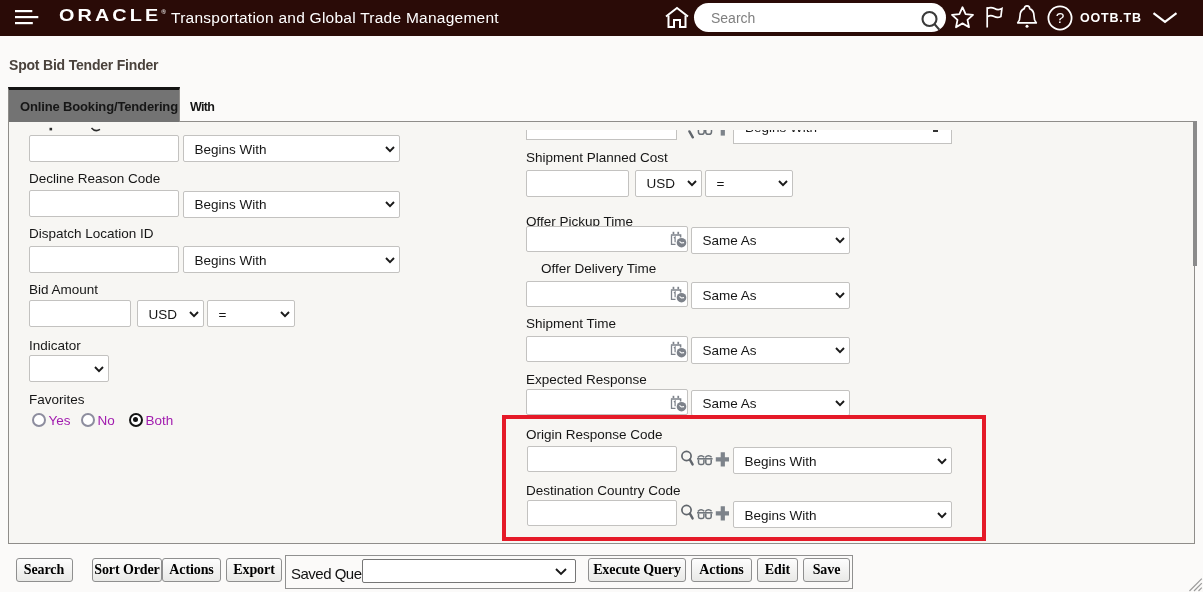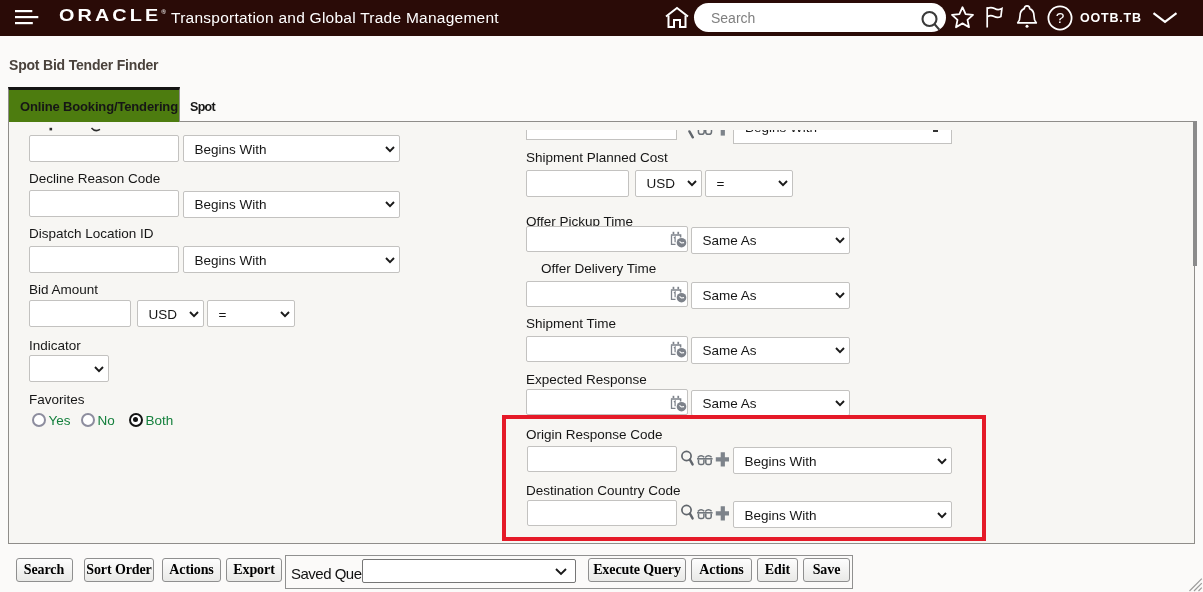--- a/index.html
+++ b/index.html
@@ -12,37 +12,37 @@
   #hdr { position:absolute; left:0; top:0; width:1203px; height:36px; background:#2a0b07; }
   #hdr svg { position:absolute; }
   #oracle { position:absolute; left:59px; top:6px; color:#fff; font-size:16.5px; font-weight:bold; letter-spacing:2.6px; transform:scaleX(1.2); transform-origin:0 50%; }
   #apptitle { position:absolute; left:171px; top:9px; color:#fff; font-size:15.5px; letter-spacing:0.25px; }
   #searchpill { position:absolute; left:694px; top:3px; width:252px; height:29px; background:#fff; border-radius:14.5px; }
   #searchpill span { position:absolute; left:17px; top:6.5px; color:#7f7f7f; font-size:14px; }
   #ootb { position:absolute; left:1080px; top:11px; color:#fff; font-size:12.5px; font-weight:bold; letter-spacing:0.8px; }
 
   
   #pgtitle { position:absolute; left:9px; top:57px; font-size:14px; font-weight:bold; color:#4a423c; letter-spacing:-0.2px; }
-  #tabactive { position:absolute; left:8px; top:87px; width:172px; height:35px; background:#4d7c0f; border-top:3px solid #141414; border-left:1px solid #8f8d8a; border-right:1px solid #8f8d8a; z-index:3; }
+  #tabactive { position:absolute; left:8px; top:87px; width:172px; height:35px; background:#737373; border-top:3px solid #141414; border-left:1px solid #8f8d8a; border-right:1px solid #8f8d8a; z-index:3; }
   #tabactive span { position:absolute; left:11px; top:9px; font-size:13px; font-weight:bold; color:#161616; letter-spacing:-0.15px; white-space:nowrap; }
   #tabaudit { position:absolute; left:190px; top:100px; font-size:12.5px; font-weight:bold; color:#161616; letter-spacing:-0.7px; z-index:3; }
 
   
   #panel { position:absolute; left:8px; top:121px; width:1187px; height:423px; background:#f7f6f3; border:1px solid #8f8d8a; overflow:hidden; z-index:1;padding-left:6px; }
   .lbl { position:absolute; font-size:13.5px; color:#161616; line-height:16px; white-space:nowrap;text-align:center; }
   .inp { position:absolute; background:#fff; border:1px solid #c3c2c0; border-radius:2px; }
   .sel { position:absolute; background:#fff; border:1px solid #c3c2c0; border-radius:2px; font-size:13.5px; color:#161616; }
   .sel .t { position:absolute; left:10.5px; top:50%; transform:translateY(-50%); white-space:nowrap; }
   .sel svg.chev { position:absolute; right:4.5px; top:50%; margin-top:-2.8px; }
 
   
   .radio { position:absolute; width:14px; height:14px; border-radius:50%; background:#fff; border:2px solid #8d8d9e; }
   .radio.sel2 { border:2.5px solid #141414; }
   .radio.sel2:after { content:""; position:absolute; left:2px; top:2px; width:5px; height:5px; border-radius:50%; background:#141414; }
-  .radlbl { position:absolute; font-size:13.5px; color:#15803d; }
+  .radlbl { position:absolute; font-size:13.5px; color:#a21caf; }
 
   svg.cal, svg.luk { position:absolute; }
 
   
   #redbox { position:absolute; left:492.5px; top:292.5px; width:484.5px; height:126.5px; border:4.5px solid #e51a28; z-index:5; }
 
   
   #sbthumb { position:absolute; left:1192.5px; top:121px; width:4px; height:145px; background:#8b8b8b; z-index:4; }
 
   
@@ -92,21 +92,21 @@
     <div id="ootb">OOTB.TB</div>
     <svg style="left:1151px; top:12px;" width="28" height="12" viewBox="0 0 28 12">
       <path d="M2.5 1.2 L14 9.8 L25.5 1.2" fill="none" stroke="#fff" stroke-width="2.2"></path>
     </svg>
   </div>
 
   <div id="pgtitle">Spot Bid Tender Finder</div>
   <div id="tabactive">
       <span>Online Booking/Tendering</span>
     </div>
-  <div id="tabaudit">Spot</div>
+  <div id="tabaudit">With</div>
 
   <div id="panel">
 
     <svg style="position:absolute; left:40px; top:4px;" width="62" height="12" viewBox="0 0 62 12">
         <rect x="0.5" y="1.8" width="2.6" height="2.6" fill="#2b2b2b"></rect>
         <path d="M42.5 2 Q46.2 6.4 51 3.4" fill="none" stroke="#2b2b2b" stroke-width="1.5"></path>
       </svg>
     <div class="inp" style="left:20px; top:12.5px; width:150px; height:27px;"></div>
     <div class="sel" style="left:174px; top:13px; width:217px; height:27px;">
         <span class="t">Begins With</span>
@@ -310,21 +310,21 @@
         <path d="M26.8 10.5 V13.8 Q26.8 15.5 28.5 15.5 H30.5 Q32.2 15.5 32.2 13.8 V10.5" fill="none" stroke="#6a7076" stroke-width="1.5"></path>
         <path d="M41.7 3.2 h4.2 v5 h4.9 v4.2 h-4.9 v5 h-4.2 v-5 h-4.9 v-4.2 h4.9 z" fill="#7d838a"></path>
       </svg>
 
     <div id="redbox"></div>
   </div>
 
   <div id="sbthumb"></div>
 
   <div class="btn" style="left:15.5px; width:57px;">Search</div>
-  <div class="btn" style="left:84px; width:70px;">Sort Order</div>
+  <div class="btn" style="left:92px; width:70px;">Sort Order</div>
   <div class="btn" style="left:162px; width:59px;">Actions</div>
   <div class="btn" style="left:226px; width:56px;">Export</div>
   <div id="qbox"></div>
   <div id="qlbl">Saved Query:</div>
   <div id="qsel">
     <svg style="position:absolute; right:8px; top:8.5px;" width="12" height="8" viewBox="0 0 12 8">
         <path d="M1 1 L6 6 L11 1" fill="none" stroke="#1a1a1a" stroke-width="1.9"></path>
       </svg>
   </div>
   <div class="btn" style="left:588px; width:98px;">Execute Query</div>

